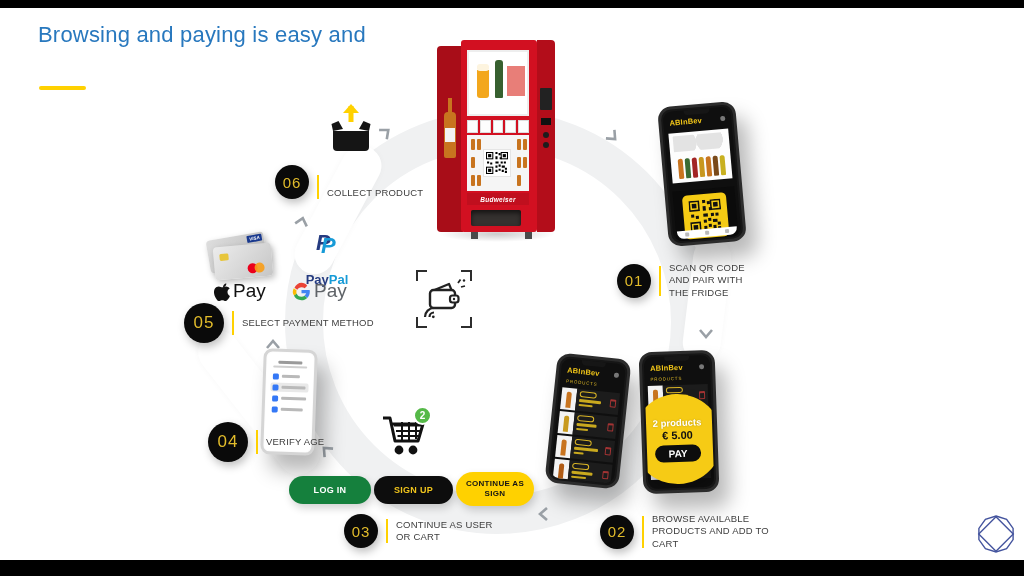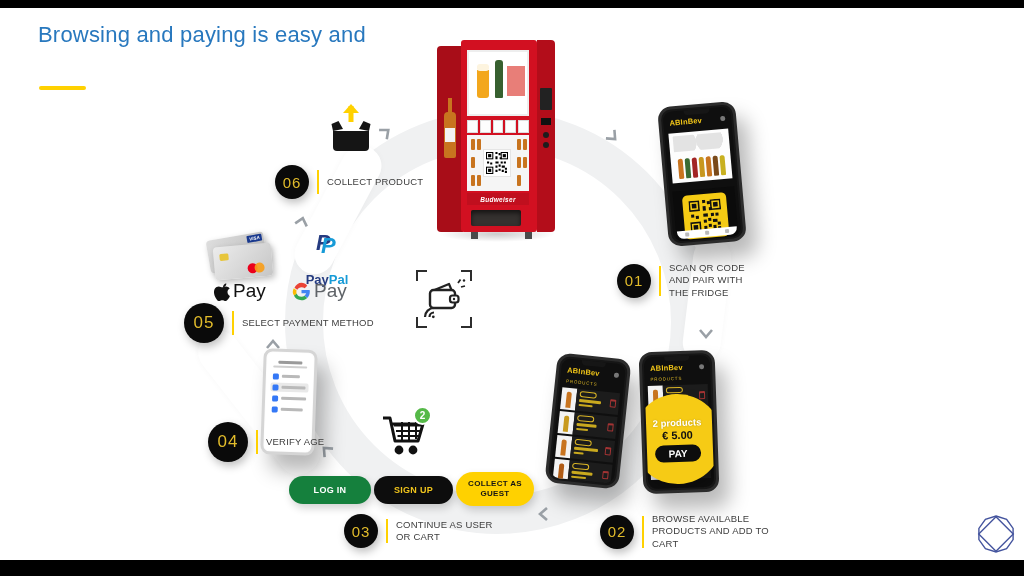--- a/index.html
+++ b/index.html
@@ -36,21 +36,21 @@
            box-shadow:2px 4px 8px rgba(0,0,0,0.25); flex:0 0 auto; }
   .badge.sz34 { width:34px; height:34px; }
   .badge.sz40 { width:40px; height:40px; font-size:17px; }
   .vline { width:2px; background:#FFD100; flex:0 0 auto; }
   .step-label { font-size:9.5px; line-height:1.3; color:#3d3d3d; font-weight:400; letter-spacing:0.2px; }
   .s01 { left:617px; top:262px; } .s01 .vline{height:30px;} .s01 .step-label{width:84px;}
   .s02 { left:600px; top:513px; } .s02 .vline{height:32px;} .s02 .step-label{width:118px;}
   .s03 { left:344px; top:514px; } .s03 .vline{height:24px;} .s03 .step-label{width:100px;}
   .s04 { left:208px; top:422px; } .s04 .vline{height:24px;} .s04 .step-label{white-space:nowrap;}
   .s05 { left:184px; top:303px; } .s05 .vline{height:24px;} .s05 .step-label{white-space:nowrap;}
-  .s06 { left:275px; top:165px; } .s06 .vline{height:24px;} .s06 .step-label{white-space:nowrap;}
+  .s06 { left:275px; top:165px;align-items:flex-end; } .s06 .vline{height:24px;} .s06 .step-label{white-space:nowrap;}
 
   
   .machine { position:absolute; left:437px; top:40px; width:118px; height:200px; z-index:4; }
   .m-shadow { position:absolute; left:2px; top:186px; width:116px; height:16px; border-radius:50%;
               background:radial-gradient(ellipse at center, rgba(0,0,0,0.20), rgba(0,0,0,0) 70%); }
   .m-side { position:absolute; left:0; top:6px; width:26px; height:186px; background:#a80d18;
             border-radius:4px 0 0 4px; overflow:hidden; }
   .m-bottle { position:absolute; left:7px; top:66px; width:12px; height:46px; background:#c8741f;
               border-radius:4px 4px 2px 2px; }
   .m-bottle:before { content:""; position:absolute; left:4px; top:-14px; width:4px; height:15px; background:#c8741f; }
@@ -486,21 +486,21 @@
     <svg width="48" height="44" viewBox="0 0 48 44">
       <path d="M3 5h7l5 23h23l5-17H12" fill="none" stroke="#111" stroke-width="3" stroke-linejoin="round"></path>
       <path d="M14 12.5h28M16 18h25M17.5 23h22M22 9v18M29 9v18M36 9v17" stroke="#111" stroke-width="2" fill="none"></path>
       <circle cx="19" cy="37" r="4.4" fill="#111"></circle>
         <circle cx="33" cy="37" r="4.4" fill="#111"></circle>
     </svg>
     <div class="cart-badge">2</div>
   </div>
   <button class="btn btn-login">LOG IN</button>
   <button class="btn btn-signup">SIGN UP</button>
-  <button class="btn btn-guest">COLLECT AS GUEST</button>
+  <button class="btn btn-guest">CONTINUE AS SIGN</button>
 
   <div class="paywrap">
     <div class="cards">
       <div class="card back">
           <span class="visa-tag">VISA</span>
         </div>
       <div class="card front">
         <span class="chip"></span>
         <span class="mc">
             <i class="red"></i>

